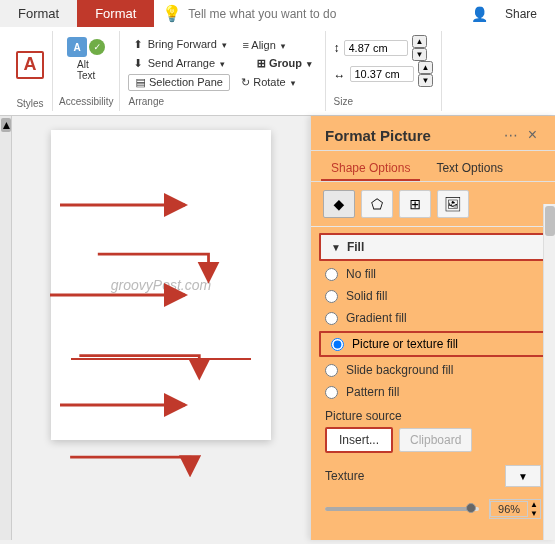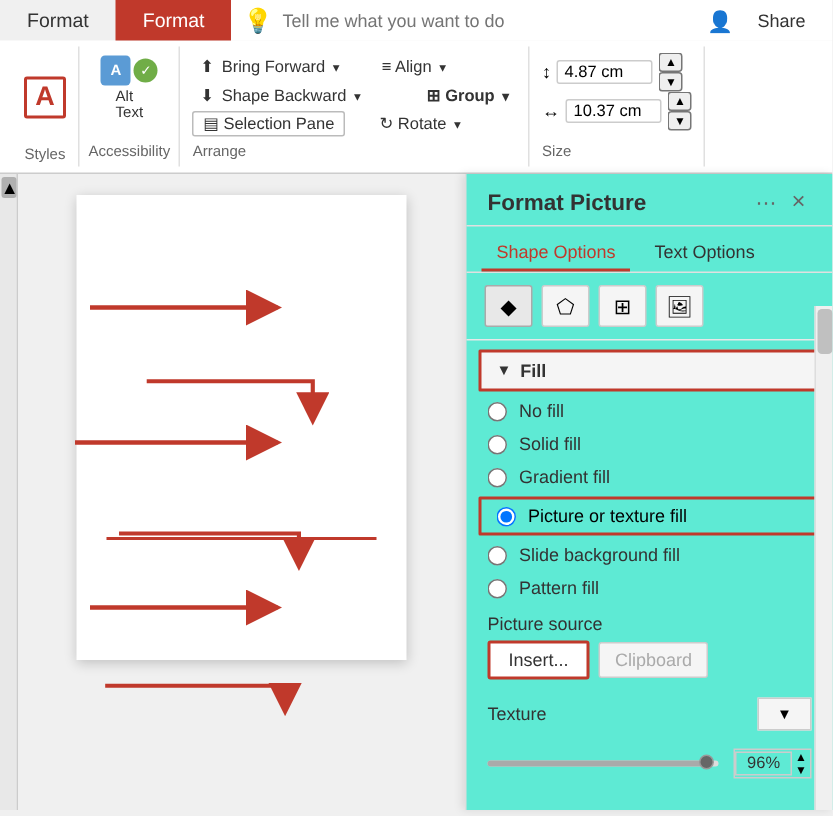--- a/index.html
+++ b/index.html
@@ -41,21 +41,21 @@
     }
 
     
     .arrange-group {
       padding: 4px 8px;
       border-right: 1px solid #e0e0e0;
       display: flex;
       flex-direction: column;
       justify-content: space-between;
     }
-    .arrange-row { display: flex; align-items: center; gap: 14px; margin: 1px 0; }
+    .arrange-row { display: flex; align-items: center; gap: 2px; margin: 1px 0; }
     .arrange-btn {
       font-size: 11px;
       padding: 1px 4px;
       cursor: pointer;
       border: 1px solid transparent;
       background: none;
       white-space: nowrap;
       color: #333;
       border-radius: 2px;
     }
@@ -139,21 +139,21 @@
       bottom: 80px;
       left: 20px;
       right: 20px;
       height: 2px;
       background: #C0392B;
     }
 
     
     .format-panel {
       width: 245px;
-      background: #5eead4;
+      background: #fdba74;
       border-left: 1px solid #ddd;
       display: flex;
       flex-direction: column;
       box-shadow: -2px 0 6px rgba(0,0,0,0.1);
       position: relative;
     }
     .panel-header {
       display: flex;
       align-items: center;
       justify-content: space-between;
@@ -358,21 +358,21 @@
       </button>
       <button class="arrange-btn" style="margin-left:4px;">
         <span>≡</span>
         <span>Align</span>
         <span class="dropdown-arrow">▾</span>
       </button>
     </div>
     <div class="arrange-row">
       <button class="arrange-btn">
         <span style="margin-right:2px;">⬇</span>
-        <span>Shape Backward</span>
+        <span>Send Arrange</span>
         <span class="dropdown-arrow">▾</span>
       </button>
       <button class="arrange-btn" style="margin-left:20px;font-weight:bold;">
         <span>⊞</span>
         <span>Group</span>
         <span class="dropdown-arrow">▾</span>
       </button>
     </div>
     <div class="arrange-row">
       <button class="selection-pane-btn">
@@ -413,20 +413,21 @@
 
   <div style="flex:1;position:relative;background:#f0f0f0;display:flex;">
 
     <div style="width:12px;background:#e8e8e8;border-right:1px solid #ccc;display:flex;flex-direction:column;align-items:center;">
       <div style="width:10px;height:14px;background:#b0b0b0;margin-top:2px;border-radius:2px;">▲</div>
       <div style="width:10px;flex:1;background:#e8e8e8;"></div>
     </div>
 
     <div style="flex:1;display:flex;align-items:flex-start;justify-content:center;padding:14px 8px;position:relative;">
       <div class="slide-canvas">
+        <span class="slide-text">groovyPost.com</span>
         <div class="red-line"></div>
       </div>
 
       <svg class="arrow-overlay" viewBox="0 0 310 420" style="position:absolute;top:0;left:12px;width:calc(100% - 12px);height:100%;">
 
         <defs>
           <marker id="arrowhead1" markerWidth="8" markerHeight="8" refX="4" refY="4" orient="auto">
             <polygon points="0 0, 8 4, 0 8" fill="#C0392B"></polygon>
           </marker>
         </defs>

